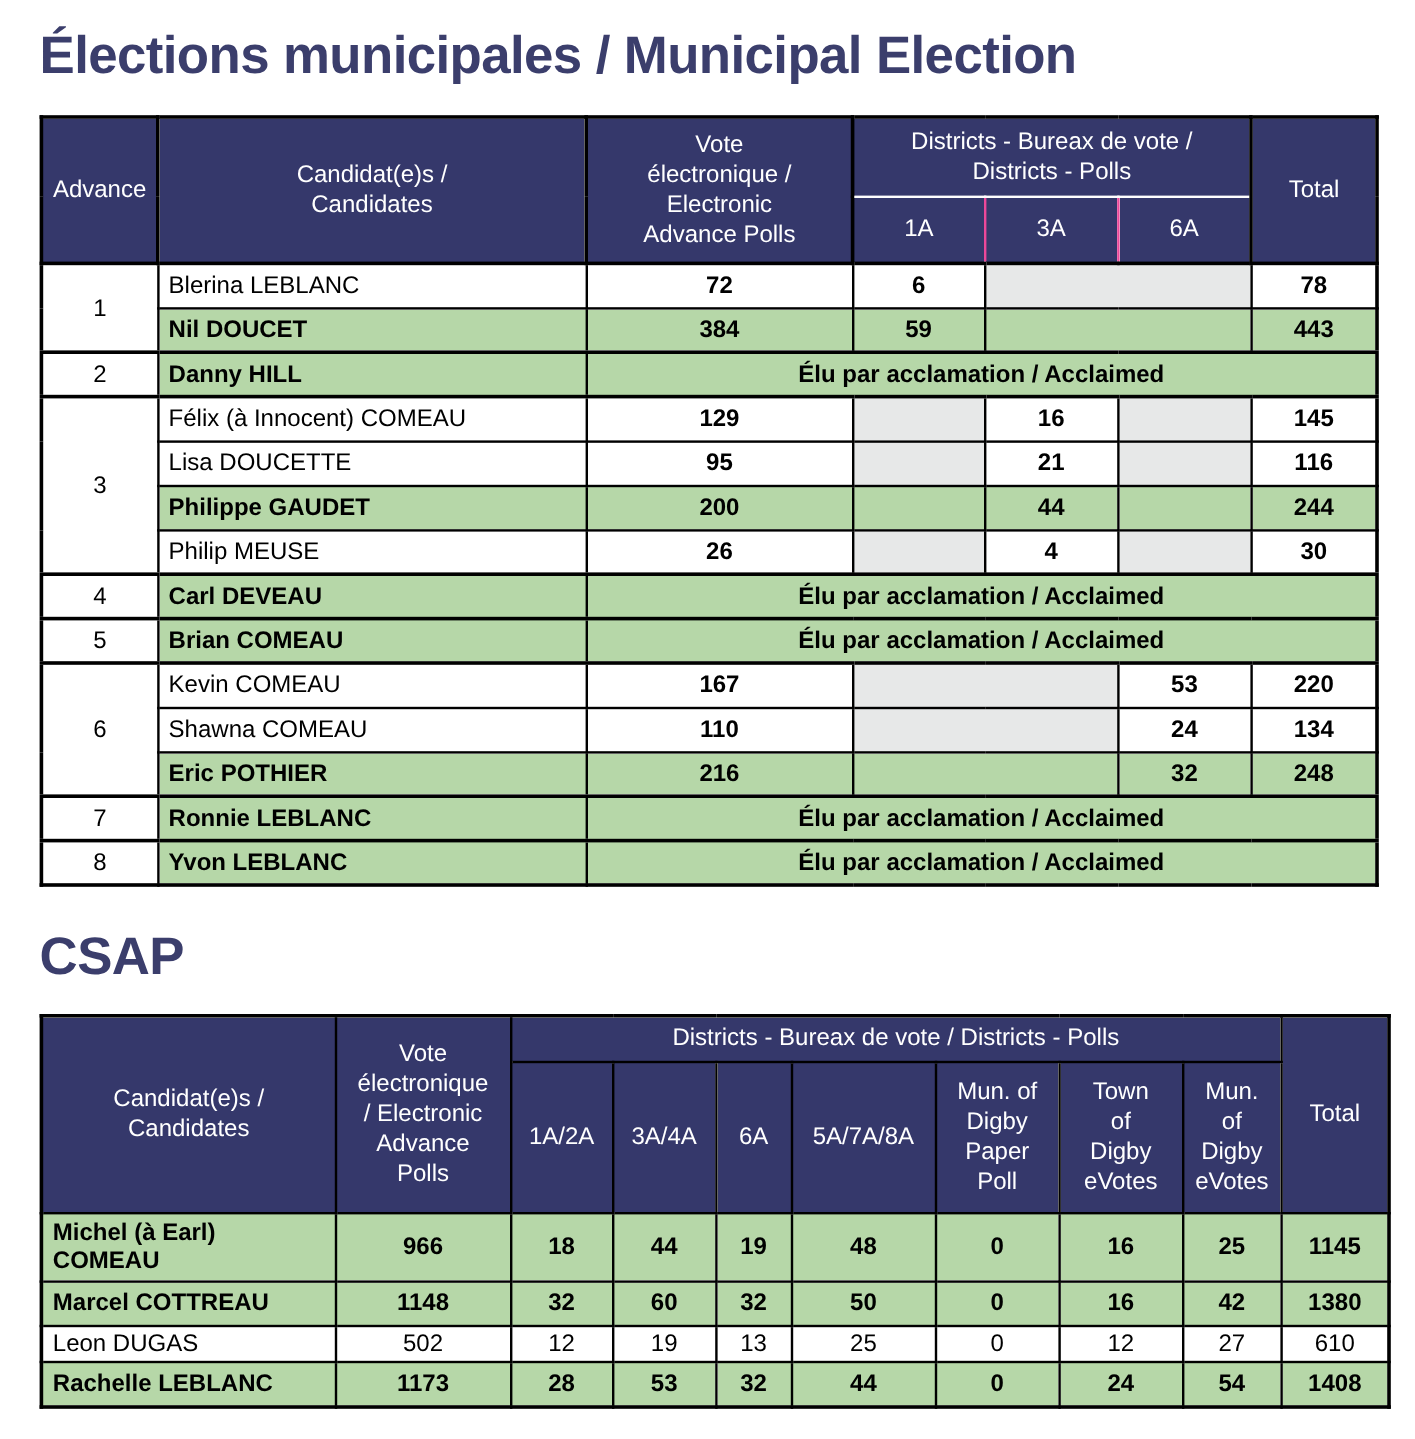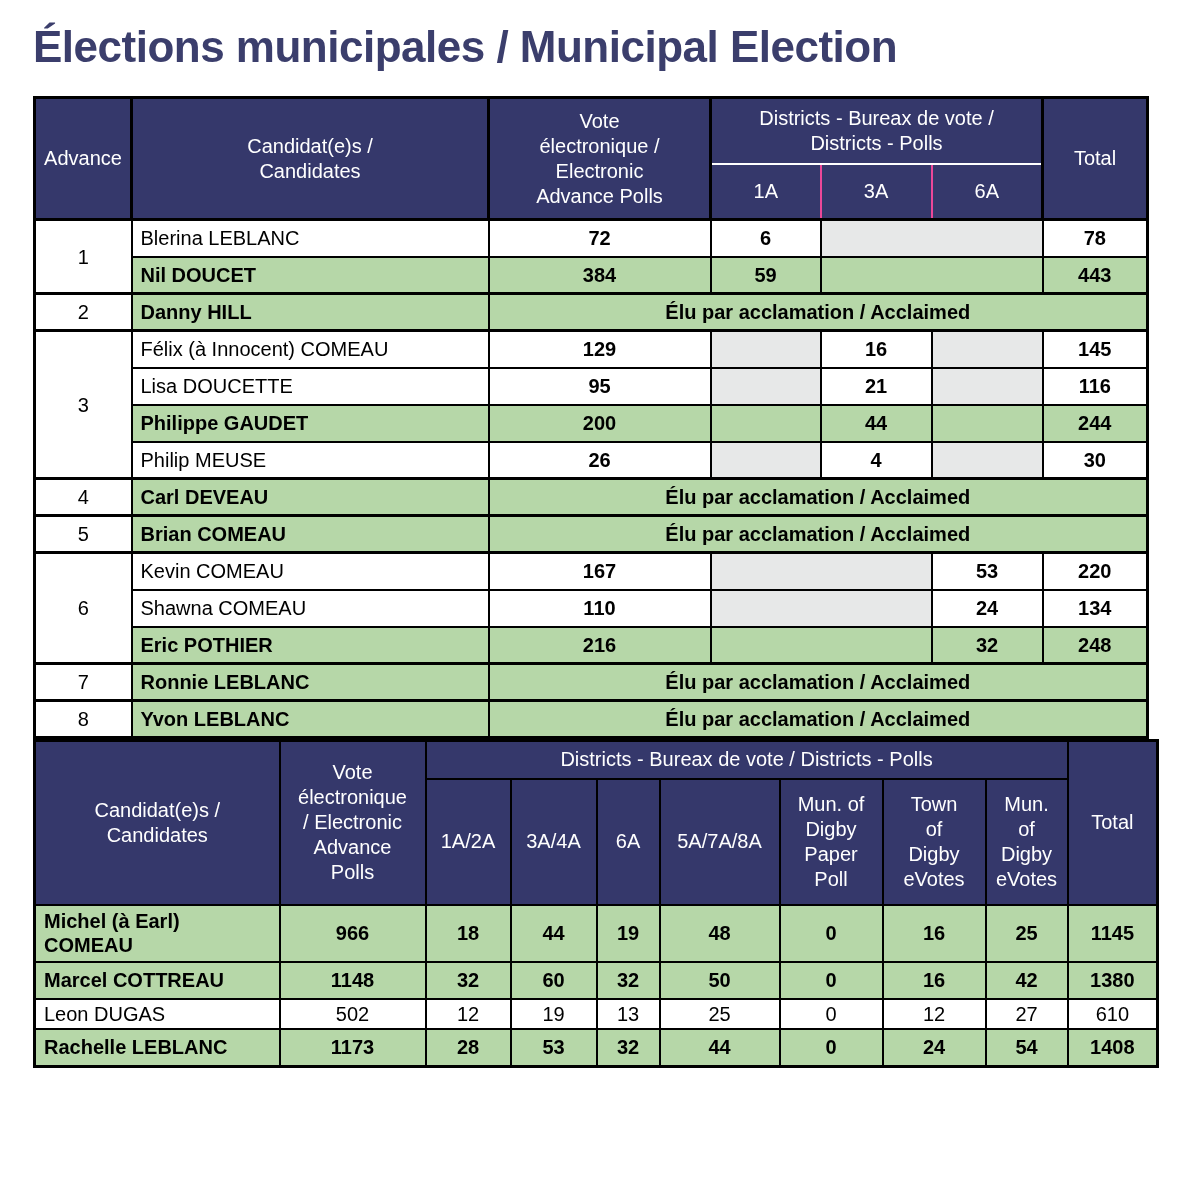--- a/index.html
+++ b/index.html
@@ -206,20 +206,21 @@
             <td colspan="5" class="acclaim">Élu par acclamation / Acclaimed</td>
           </tr>
           <tr class="group-start" style="height: 37px;">
             <td class="district">8</td>
             <td class="name win">Yvon LEBLANC</td>
             <td colspan="5" class="acclaim">Élu par acclamation / Acclaimed</td>
           </tr>
         </tbody>
       </table>
     </div>
+  <h1 class="second">CSAP</h1>
   <div id="csap-mount">
       <table class="csap">
         <colgroup>
           <col style="width: 245px;">
           <col style="width: 146px;">
           <col style="width: 85px;">
           <col style="width: 86px;">
           <col style="width: 63px;">
           <col style="width: 120px;">
           <col style="width: 103px;">

